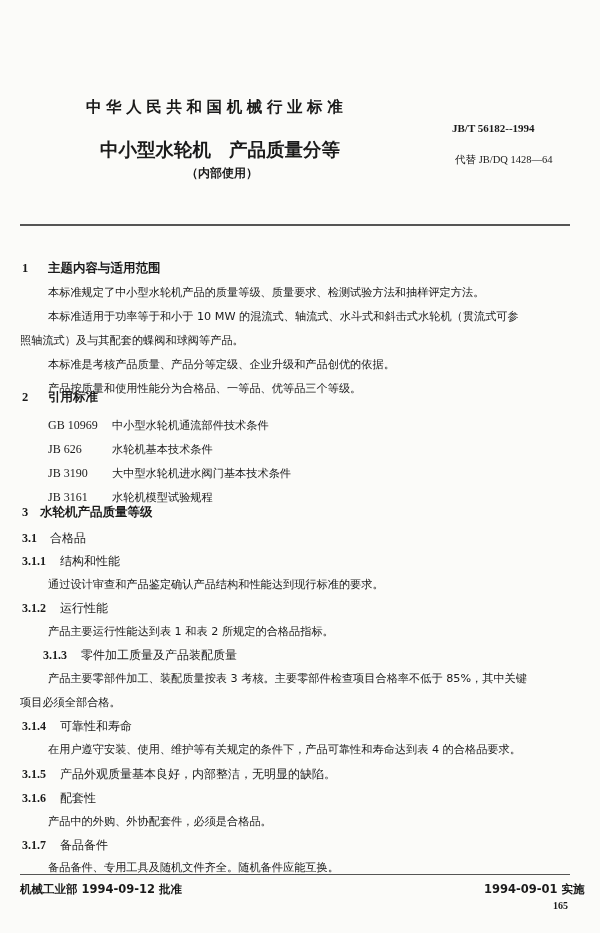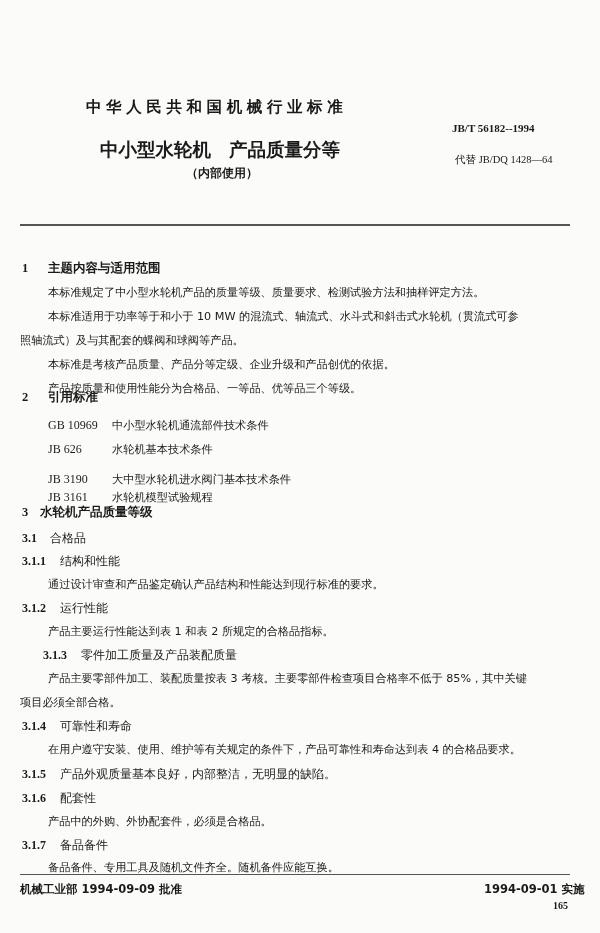--- a/index.html
+++ b/index.html
@@ -42,21 +42,21 @@
 <div class="abs sec" style="top:260px;"><span class="num">1</span><span>主题内容与适用范围</span></div>
 <div class="abs para" style="top:285px;">本标准规定了中小型水轮机产品的质量等级、质量要求、检测试验方法和抽样评定方法。</div>
 <div class="abs para" style="top:309px;">本标准适用于功率等于和小于 10 MW 的混流式、轴流式、水斗式和斜击式水轮机（贯流式可参</div>
 <div class="abs para cont" style="top:333px;">照轴流式）及与其配套的蝶阀和球阀等产品。</div>
 <div class="abs para" style="top:357px;">本标准是考核产品质量、产品分等定级、企业升级和产品创优的依据。</div>
 <div class="abs para" style="top:381px;">产品按质量和使用性能分为合格品、一等品、优等品三个等级。</div>
 
 <div class="abs sec" style="top:388px; top:389px;"><span class="num">2</span><span>引用标准</span></div>
 <div class="abs ref" style="top:418px;"><span class="rc">GB 10969</span><span>中小型水轮机通流部件技术条件</span></div>
 <div class="abs ref" style="top:442px;"><span class="rc">JB 626</span><span>水轮机基本技术条件</span></div>
-<div class="abs ref" style="top:466px;margin-top:6px;"><span class="rc">JB 3190</span><span>大中型水轮机进水阀门基本技术条件</span></div>
+<div class="abs ref" style="top:466px;"><span class="rc">JB 3190</span><span>大中型水轮机进水阀门基本技术条件</span></div>
 <div class="abs ref" style="top:490px;"><span class="rc">JB 3161</span><span>水轮机模型试验规程</span></div>
 
 <div class="abs sec" style="top:503px; top:504px;"><span class="num" style="width:18px;">3</span><span>水轮机产品质量等级</span></div>
 <div class="abs sub s31" style="top:530px;"><span class="num">3.1</span><span>合格品</span></div>
 
 <div class="abs sub" style="top:553px;"><span class="num">3.1.1</span><span>结构和性能</span></div>
 <div class="abs para" style="top:577px;">通过设计审查和产品鉴定确认产品结构和性能达到现行标准的要求。</div>
 
 <div class="abs sub" style="top:600px;"><span class="num">3.1.2</span><span>运行性能</span></div>
 <div class="abs para" style="top:624px;">产品主要运行性能达到表 1 和表 2 所规定的合格品指标。</div>
@@ -73,15 +73,15 @@
 <div class="abs sub" style="top:790px;"><span class="num">3.1.6</span><span>配套性</span></div>
 <div class="abs para" style="top:814px;">产品中的外购、外协配套件，必须是合格品。</div>
 
 <div class="abs sub" style="top:837px;"><span class="num">3.1.7</span><span>备品备件</span></div>
 <div class="abs para" style="top:861px; top:860px;">备品备件、专用工具及随机文件齐全。随机备件应能互换。</div>
 
 <div class="abs sub" style="top:884px; top:862px;"></div>
 
 <div class="rule" style="top:874px; height:1px;"></div>
 
-<div class="abs foot-l">机械工业部 1994-09-09 批准</div>
+<div class="abs foot-l">机械工业部 1994-09-12 批准</div>
 <div class="abs foot-r">1994-09-01 实施</div>
 <div class="abs page">165</div>
 
 </body></html>

